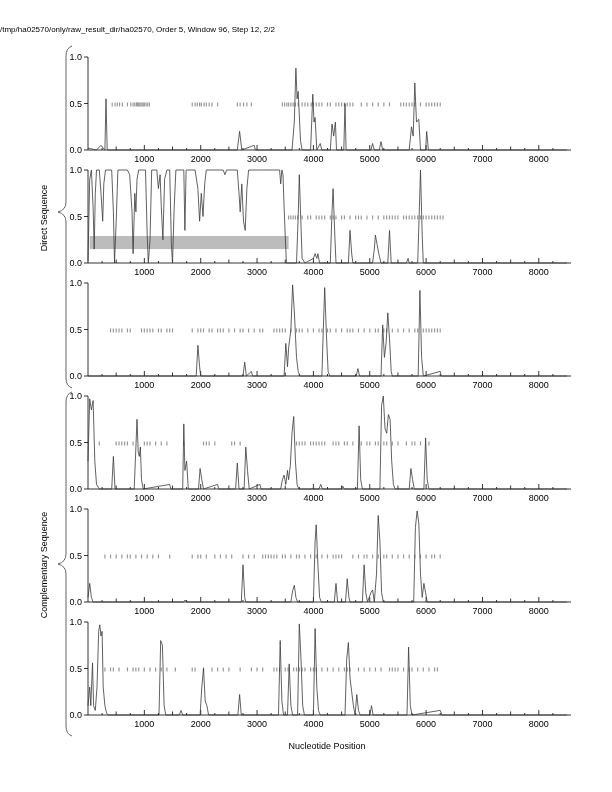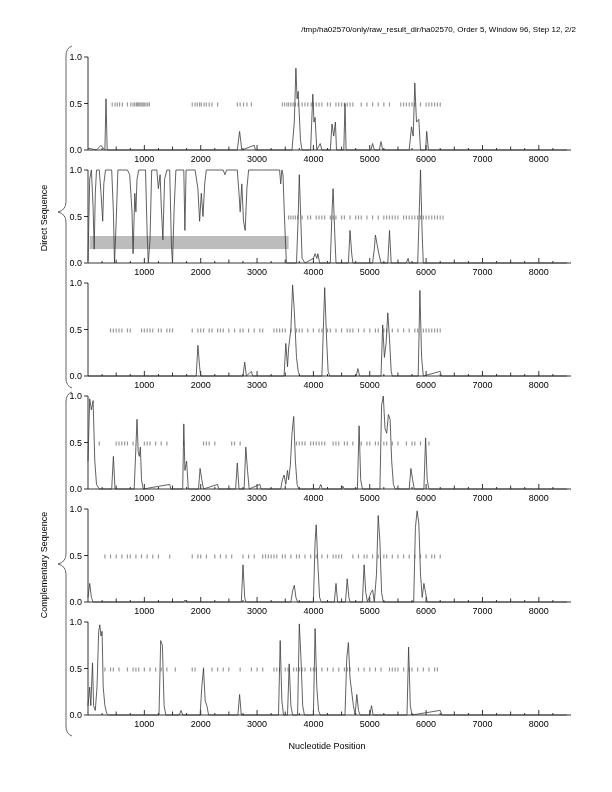--- a/index.html
+++ b/index.html
@@ -1,18 +1,18 @@
 <!DOCTYPE html>
 <html><head>
 <meta charset="utf-8">
 <style>
   html,body{margin:0;padding:0;background:#ffffff;}
   .page{position:relative;width:612px;height:792px;background:#ffffff;overflow:hidden;
         font-family:"Liberation Sans", sans-serif;color:#000;}
-  .title{position:absolute;top:25px;left:0;width:576px;text-align:right;font-size:8px;}
+  .title{position:absolute;top:25px;left:0;width:576px;font-size:8px;}
   svg text{font-family:"Liberation Sans", sans-serif;fill:#000;}
   .tick{font-size:9px;}
   .ylab{text-anchor:end;}
   .xlab{text-anchor:middle;}
   .ax{stroke:#000;stroke-width:0.8;fill:none;}
   .ln{stroke:#3a3a3a;stroke-width:0.8;fill:none;stroke-linejoin:round;}
   .mk{stroke:#999;stroke-width:1.2;}
   .brace{stroke:#555;stroke-width:0.9;fill:none;}
   .grouplab{font-size:9px;text-anchor:middle;}
   .axtitle{font-size:9px;text-anchor:middle;}

